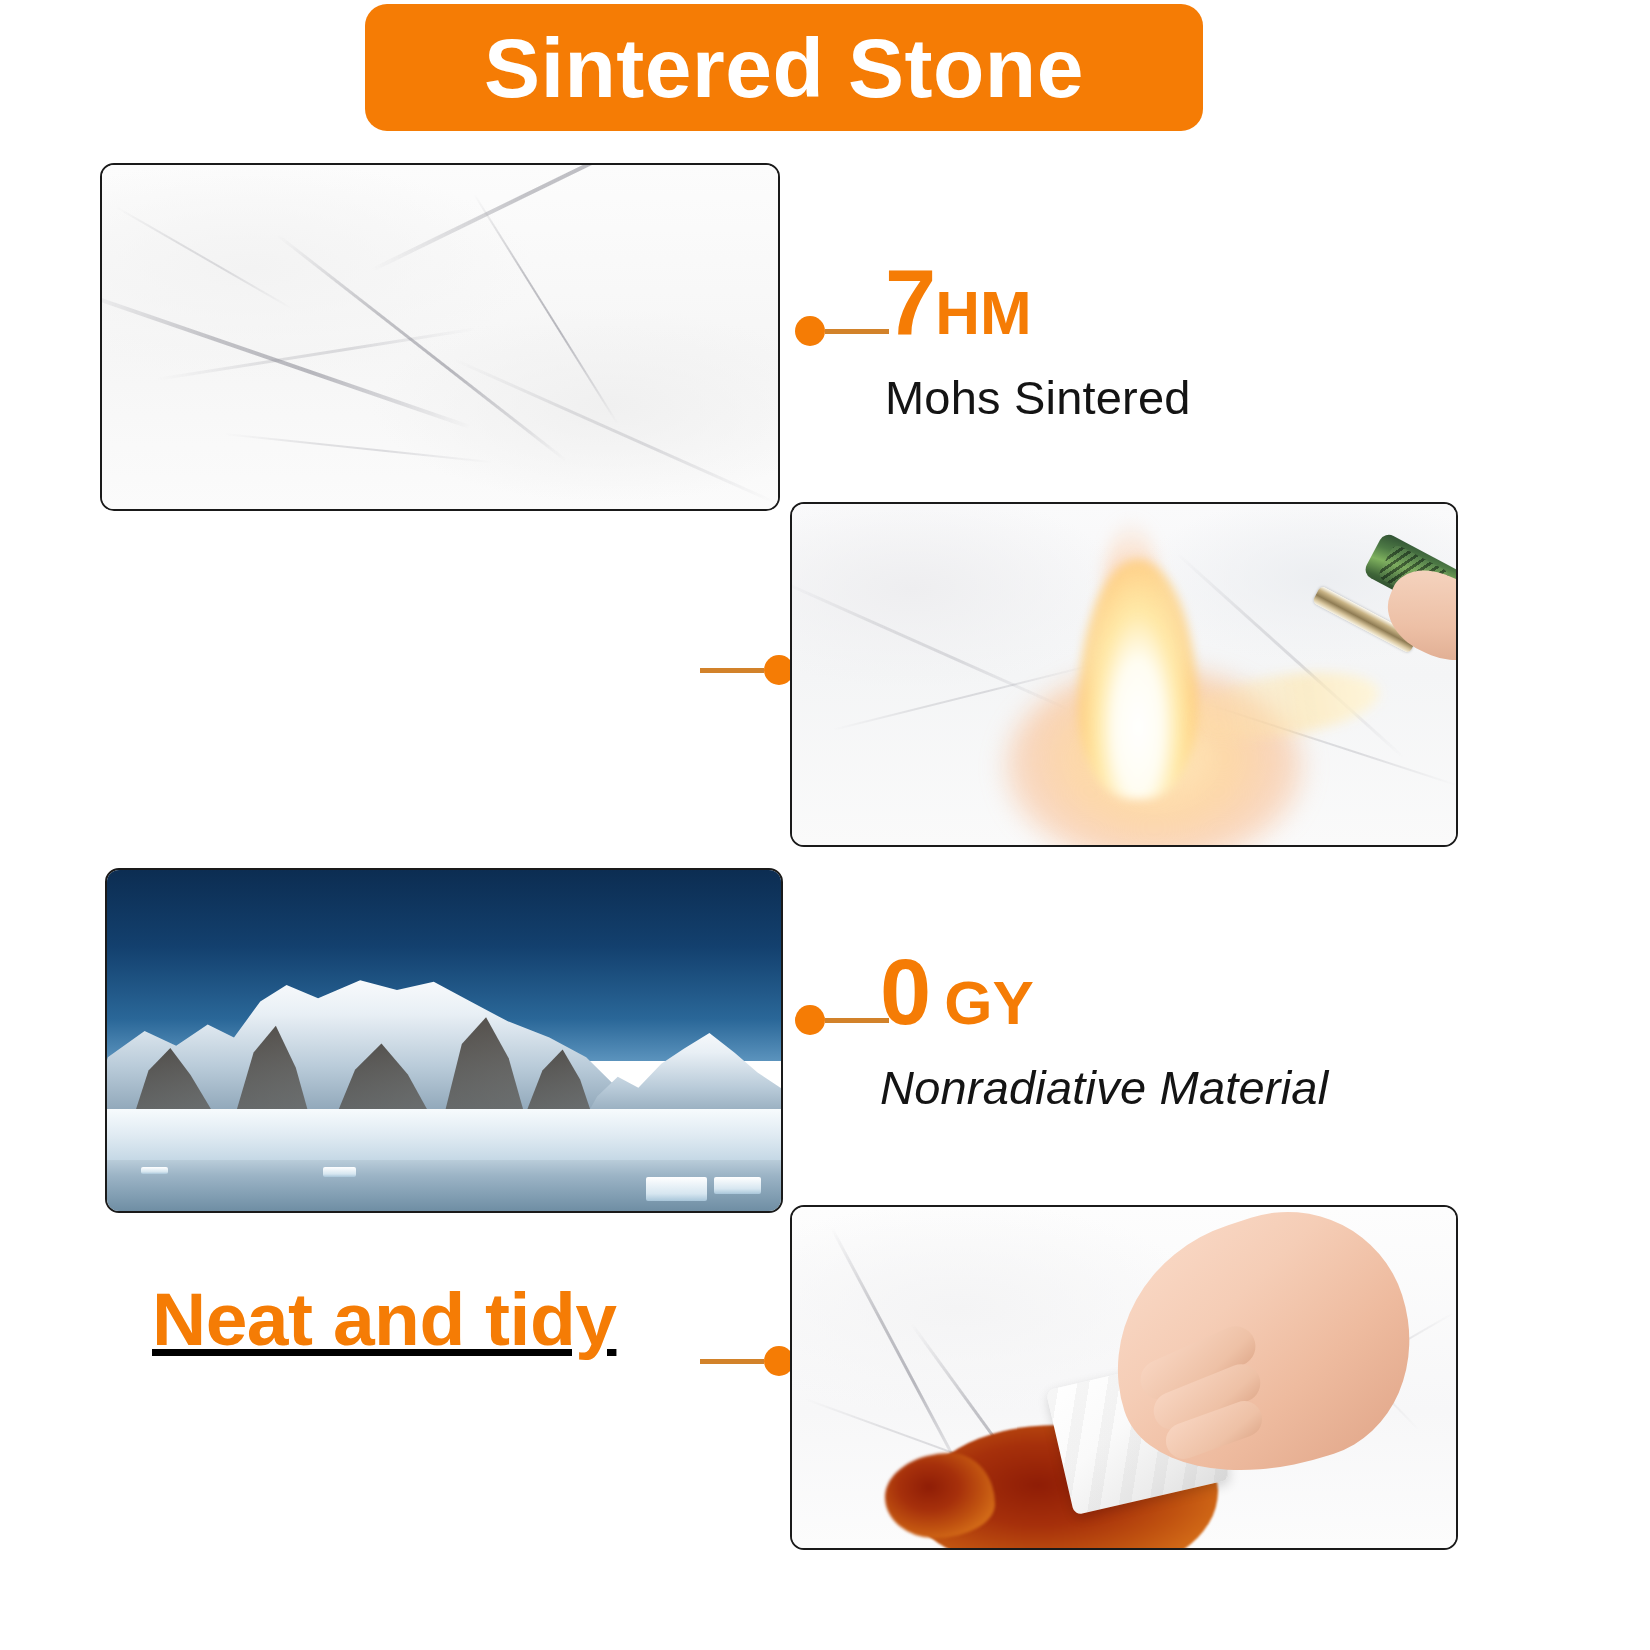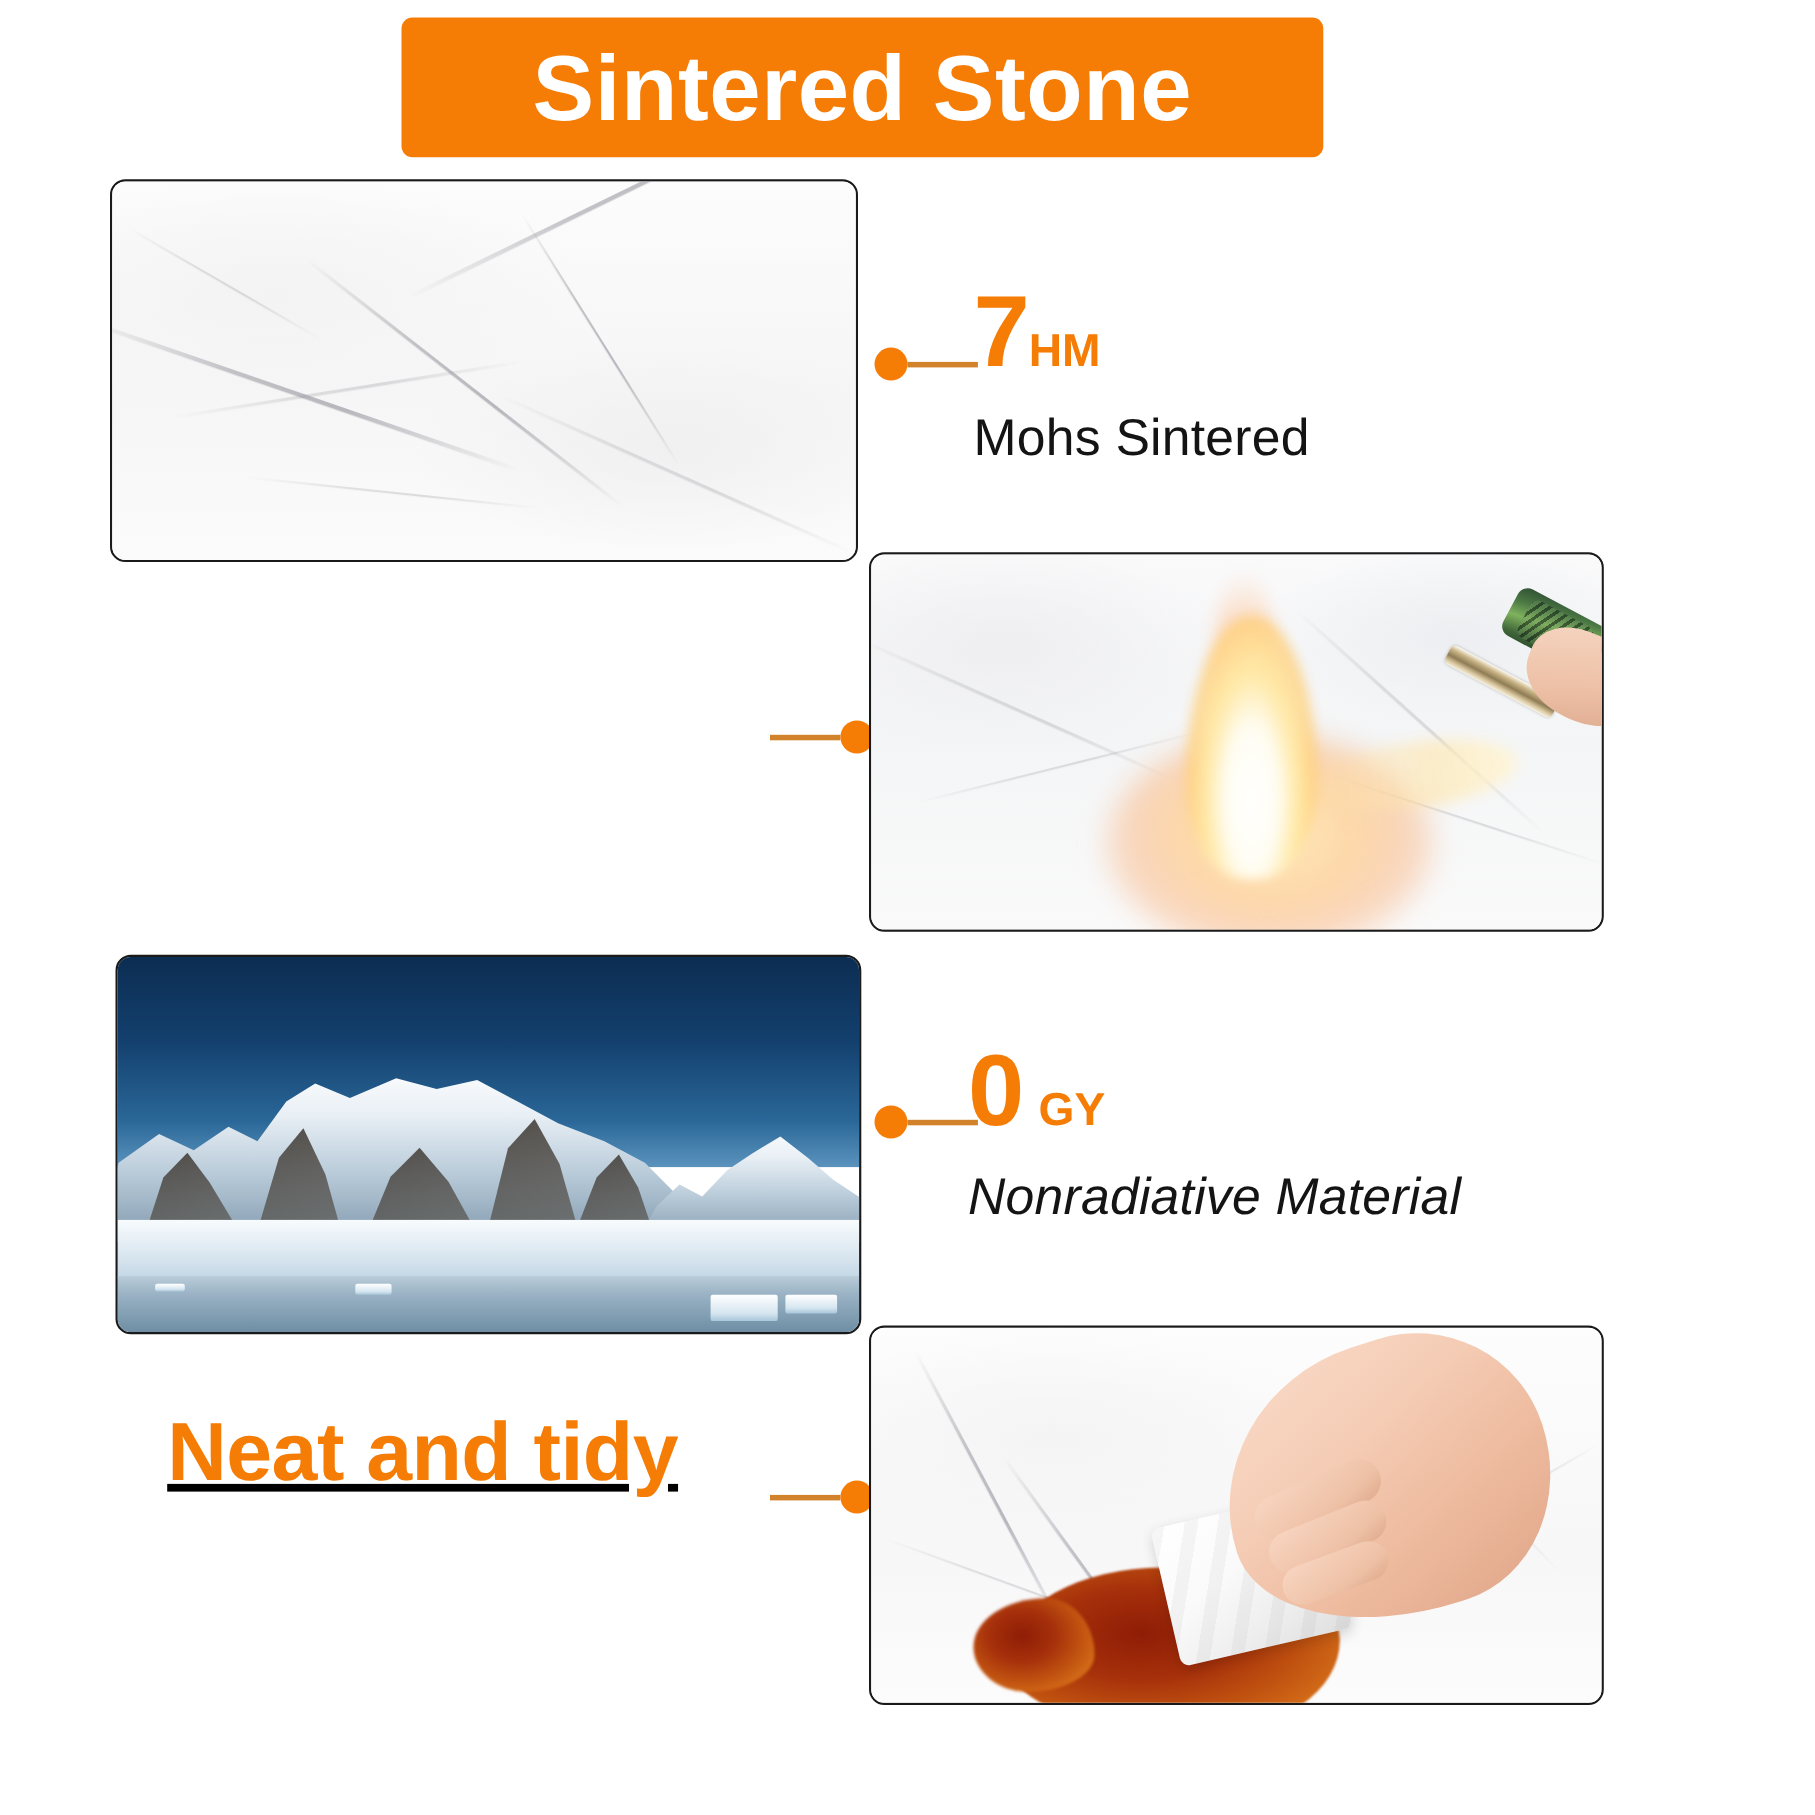--- a/index.html
+++ b/index.html
@@ -16,25 +16,25 @@
     position: relative;
     width: 1650px;
     height: 1650px;
     background: #ffffff;
   }
 
   
   .header-banner {
     position: absolute;
     left: 365px;
-    top: 16px;
+    top: 4px;
     width: 838px;
     height: 127px;
     background: var(--accent, #F57C05);
-    border-radius: 10px;
+    border-radius: 22px;
     display: flex;
     align-items: center;
     justify-content: center;
   }
   .header-title {
     color: #ffffff;
     font-size: 84px;
     font-weight: 700;
     letter-spacing: 0.5px;
     line-height: 1;
@@ -256,21 +256,21 @@
   .callout { position: absolute; }
   .stat {
     color: var(--accent, #F57C05);
     font-weight: 700;
     line-height: 1;
     display: flex;
     align-items: baseline;
     white-space: nowrap;
   }
   .stat .num { font-size: 92px; letter-spacing: -1px; }
-  .stat .unit { font-size: 42px; font-weight: 700; letter-spacing: 0; }
+  .stat .unit { font-size: 62px; font-weight: 700; letter-spacing: 0; }
   .stat .unit.spaced { margin-left: 14px; }
   .stat .deg {
     font-size: 40px;
     font-weight: 700;
     position: relative;
     top: -22px;
     margin-left: 2px;
   }
   .stat .degc { font-size: 44px; font-weight: 700; }
 

